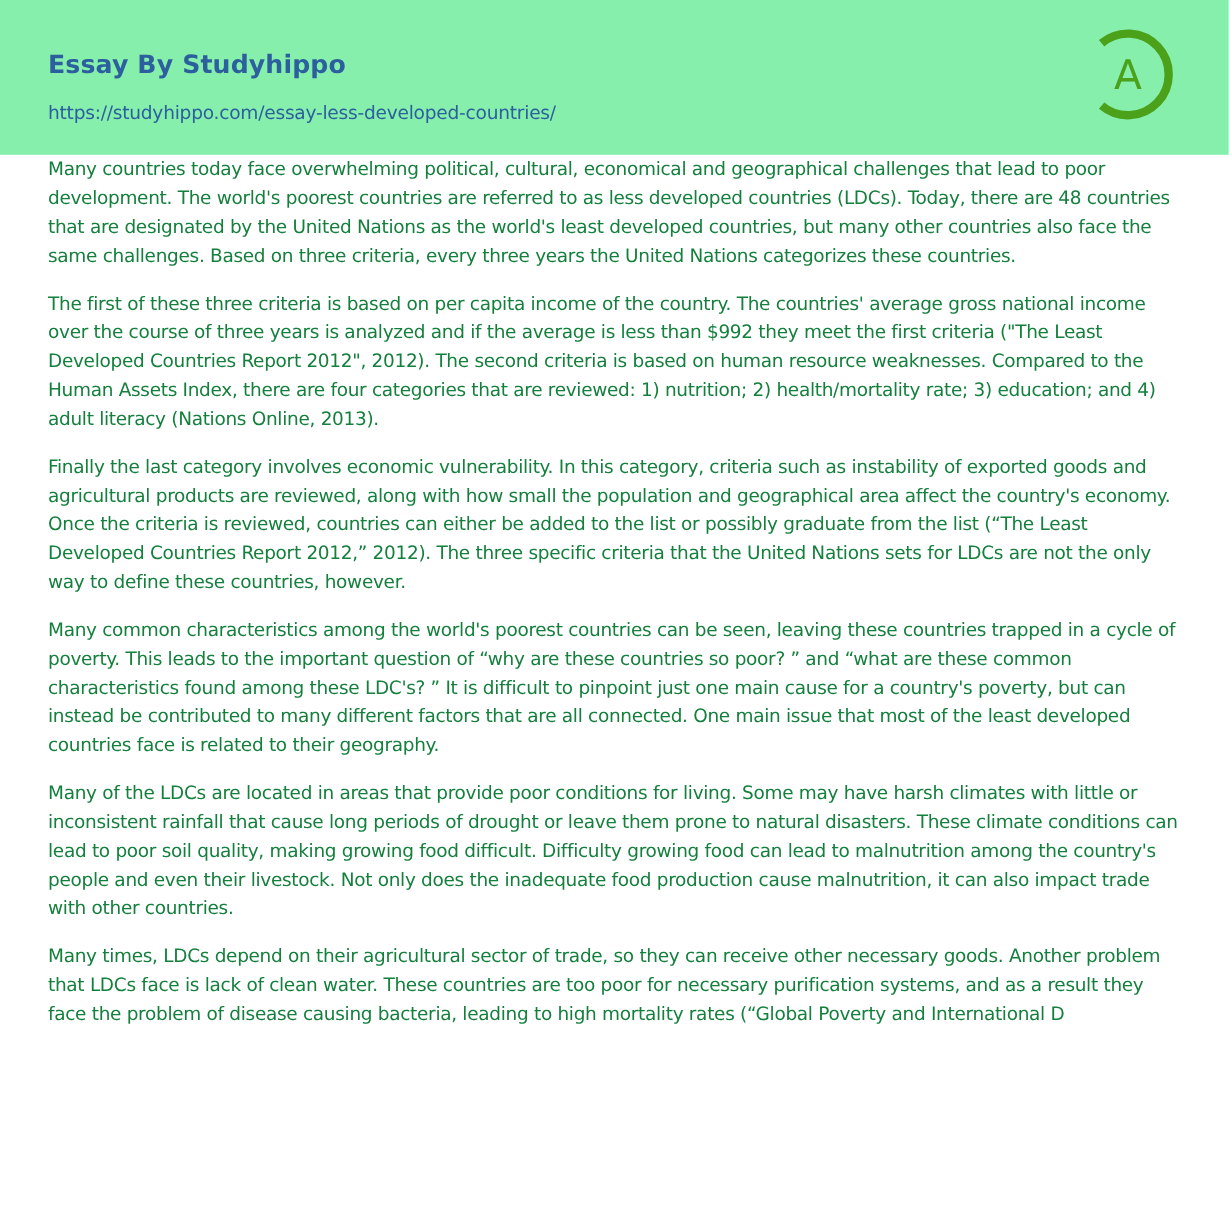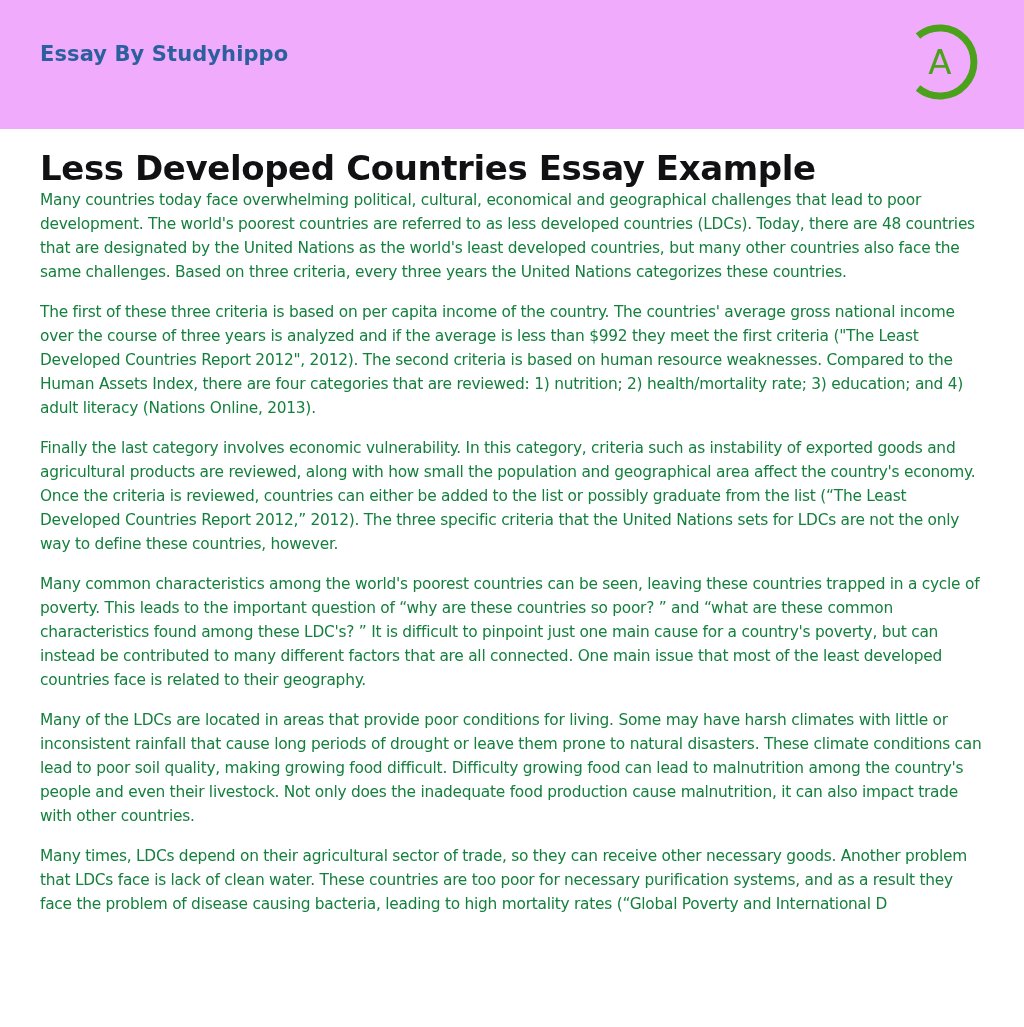--- a/index.html
+++ b/index.html
@@ -10,21 +10,21 @@
     body {
       font-family: "DejaVu Sans", "Liberation Sans", sans-serif;
       color: #2b2b33;
       overflow: hidden;
       height: 1027px;
     }
     .header {
       position: relative;
       width: 1024px;
       height: 129px;
-      background: #f0abfc;
+      background: #86efac;
     }
     .brand-title {
       position: absolute;
       left: 40px;
       top: 42px;
       font-size: 21px;
       font-weight: bold;
       color: #2c5f9e;
       letter-spacing: 0.1px;
     }
@@ -65,27 +65,27 @@
     }
     .paragraph.first {
       margin-top: 0px;
     }
   </style>
 </head>
 <body>
 
 <header class="header">
   <div class="brand-title">Essay By Studyhippo</div>
+  <a class="brand-url">https://studyhippo.com/essay-less-developed-countries/</a>
   <svg class="logo" viewBox="0 0 80 88">
     <path d="M 10 18 A 34 34 0 1 1 10 70" fill="none" stroke="#4ba21a" stroke-width="7" stroke-linecap="butt"></path>
     <text x="32" y="56" text-anchor="middle" font-family="DejaVu Sans, sans-serif" font-size="34" font-weight="normal" fill="#4ba21a">A</text>
   </svg>
 </header>
 
 <main class="main">
-  <h1 class="page-title">Less Developed Countries Essay Example</h1>
   <p class="paragraph first">Many countries today face overwhelming political, cultural, economical and geographical challenges that lead to poor development. The world's poorest countries are referred to as less developed countries (LDCs). Today, there are 48 countries that are designated by the United Nations as the world's least developed countries, but many other countries also face the same challenges. Based on three criteria, every three years the United Nations categorizes these countries.</p>
   <p class="paragraph">The first of these three criteria is based on per capita income of the country. The countries' average gross national income over the course of three years is analyzed and if the average is less than $992 they meet the first criteria ("The Least Developed Countries Report 2012", 2012). The second criteria is based on human resource weaknesses. Compared to the Human Assets Index, there are four categories that are reviewed: 1) nutrition; 2) health/mortality rate; 3) education; and 4) adult literacy (Nations Online, 2013).</p>
   <p class="paragraph">Finally the last category involves economic vulnerability. In this category, criteria such as instability of exported goods and agricultural products are reviewed, along with how small the population and geographical area affect the country's economy. Once the criteria is reviewed, countries can either be added to the list or possibly graduate from the list (“The Least Developed Countries Report 2012,” 2012). The three specific criteria that the United Nations sets for LDCs are not the only way to define these countries, however.</p>
   <p class="paragraph">Many common characteristics among the world's poorest countries can be seen, leaving these countries trapped in a cycle of poverty. This leads to the important question of “why are these countries so poor? ” and “what are these common characteristics found among these LDC's? ” It is difficult to pinpoint just one main cause for a country's poverty, but can instead be contributed to many different factors that are all connected. One main issue that most of the least developed countries face is related to their geography.</p>
   <p class="paragraph">Many of the LDCs are located in areas that provide poor conditions for living. Some may have harsh climates with little or inconsistent rainfall that cause long periods of drought or leave them prone to natural disasters. These climate conditions can lead to poor soil quality, making growing food difficult. Difficulty growing food can lead to malnutrition among the country's people and even their livestock. Not only does the inadequate food production cause malnutrition, it can also impact trade with other countries.</p>
   <p class="paragraph">Many times, LDCs depend on their agricultural sector of trade, so they can receive other necessary goods. Another problem that LDCs face is lack of clean water. These countries are too poor for necessary purification systems, and as a result they face the problem of disease causing bacteria, leading to high mortality rates (“Global Poverty and International D</p>
 </main>
 
 </body></html>

